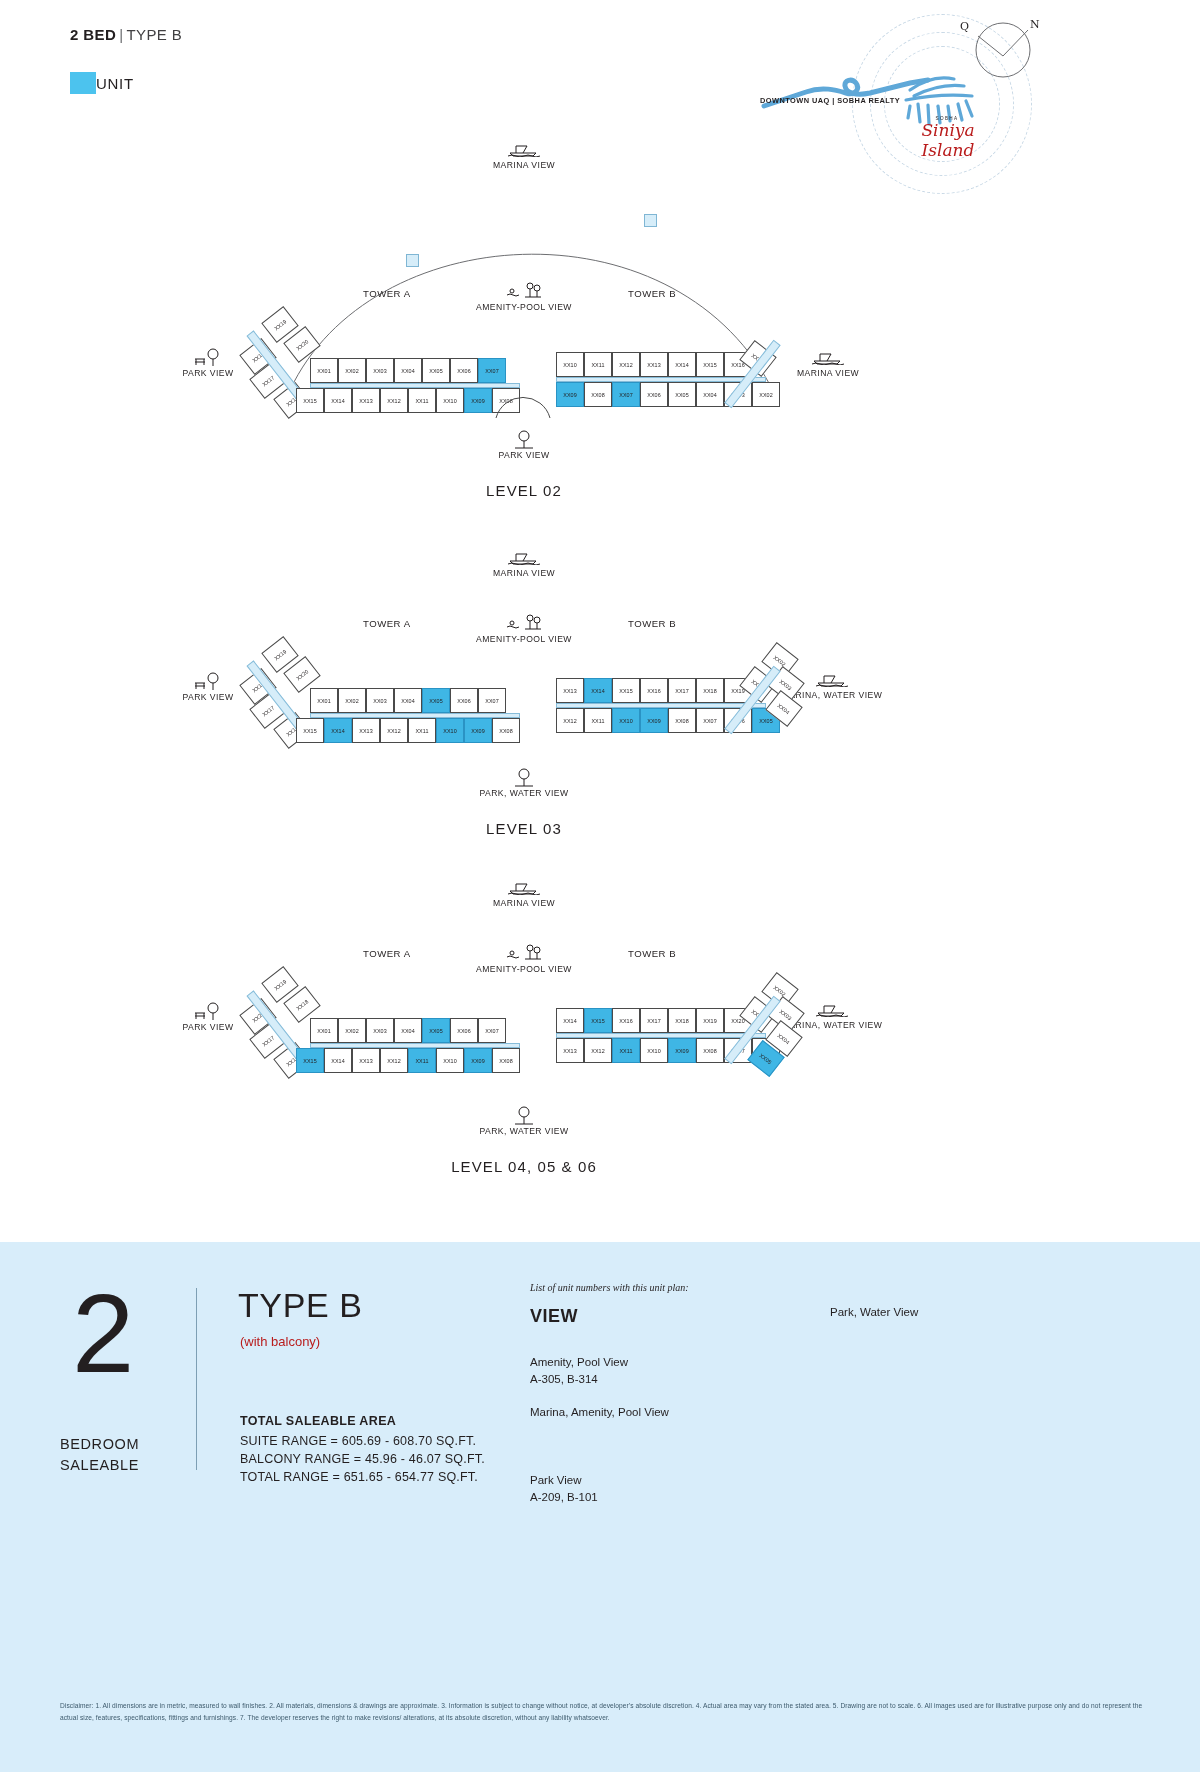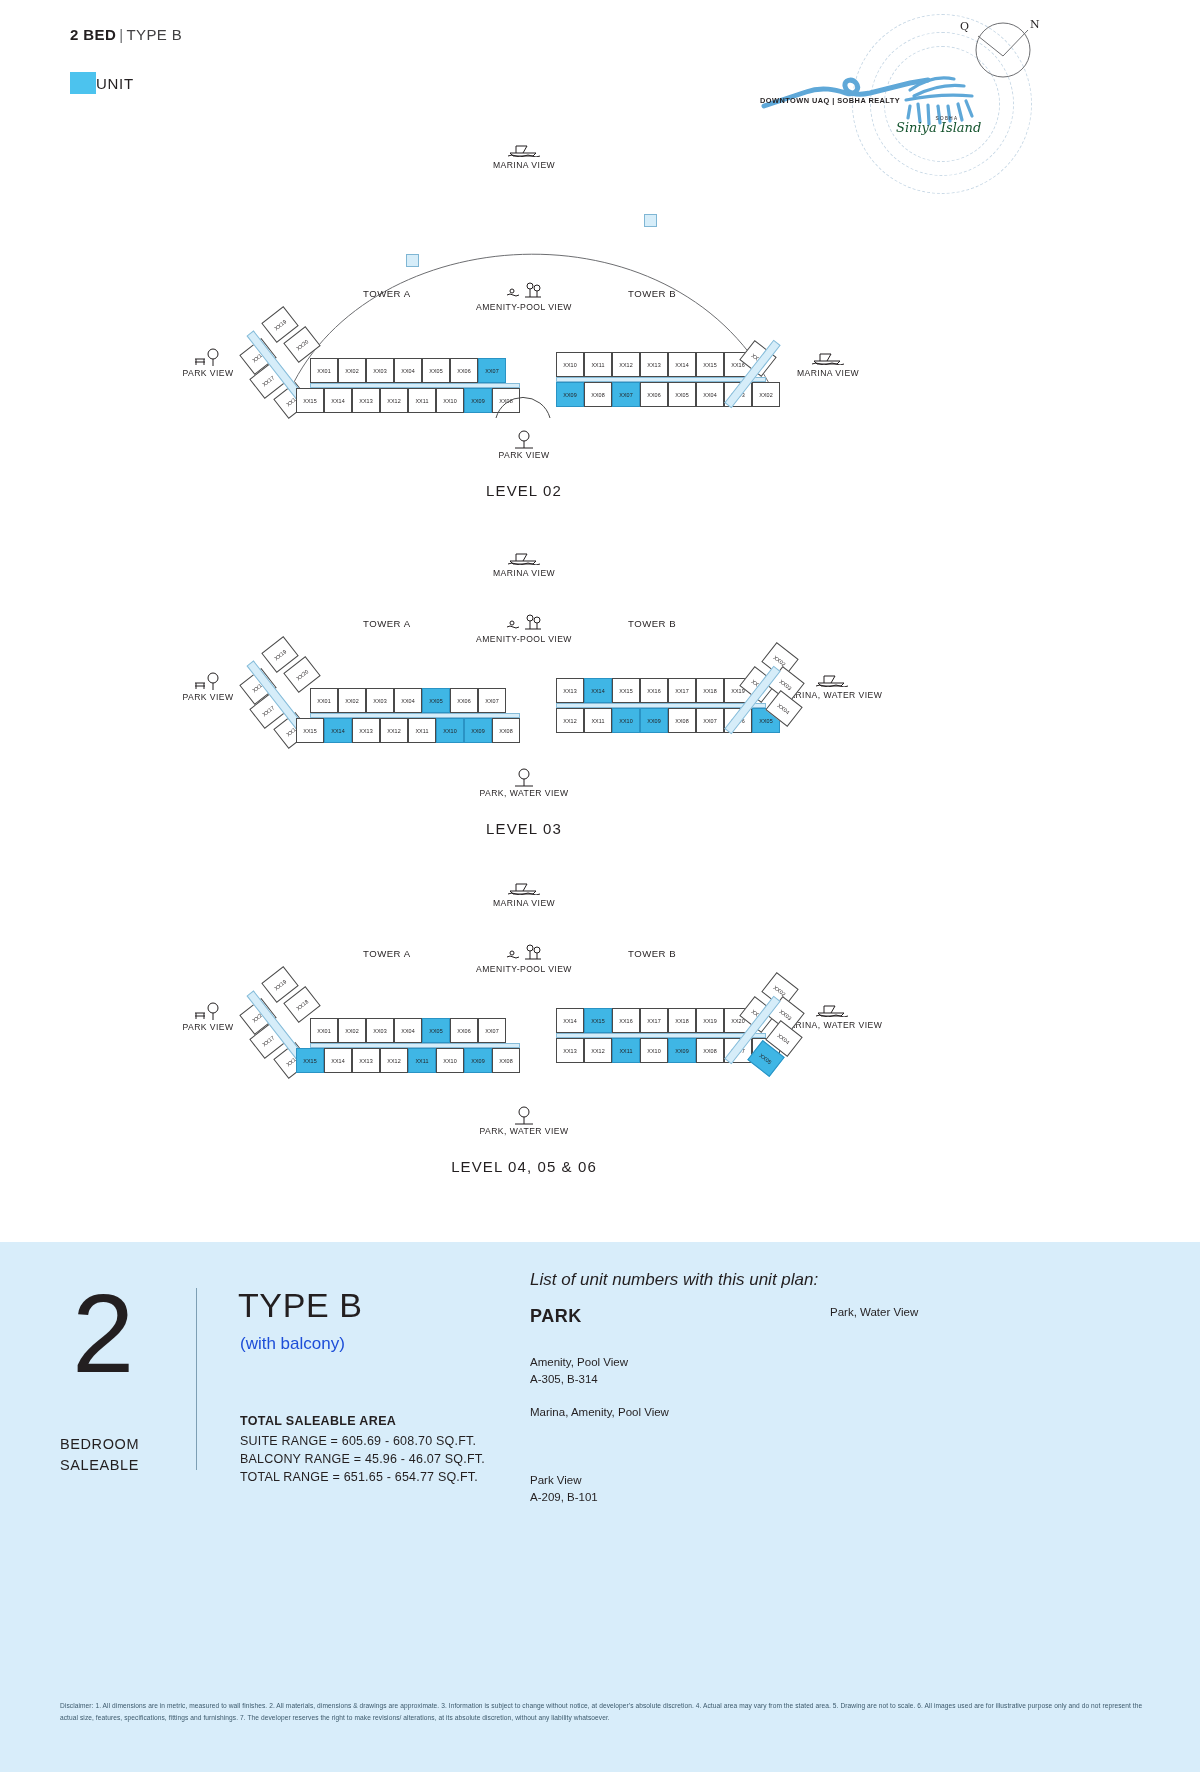--- a/index.html
+++ b/index.html
@@ -23,22 +23,22 @@
   .legend .lb { font-size:15px; letter-spacing:.7px; color:#231f20; }
 
   
   .logo-wrap { position:absolute; left:760px; top:8px; width:420px; height:150px; }
   .logo-txt { position:absolute; left:0px; top:88px; font-size:7.4px; letter-spacing:.45px; color:#231f20; font-weight:600; }
   .ring { position:absolute; border:1px dashed #c9d9e6; border-radius:50%; }
   .r1 { left:92px; top:6px;  width:180px; height:180px; }
   .r2 { left:110px; top:24px; width:144px; height:144px; }
   .r3 { left:124px; top:38px; width:116px; height:116px; }
   .brand-sub { position:absolute; left:152px; top:108px; width:70px; text-align:center; font-size:4.6px; letter-spacing:1.4px; color:#231f20; }
-  .brand-name { position:absolute; left:136px; top:112px; width:104px; text-align:left;
-                font-family:"DejaVu Serif", serif; font-style:italic; font-size:13px; color:#14532d; }
+  .brand-name { position:absolute; left:136px; top:112px; width:104px; text-align:center;
+                font-family:"DejaVu Serif", serif; font-style:italic; font-size:17px; color:#b91c1c; }
   .compass { position:absolute; left:215px; top:14px; width:56px; height:56px; }
   .cmp-q { position:absolute; left:200px; top:12px; font-family:"DejaVu Serif",serif; font-size:11px; }
   .cmp-n { position:absolute; left:270px; top:10px; font-family:"DejaVu Serif",serif; font-size:11px; }
 
   
   .plan { position:absolute; left:0; width:1200px; }
   .lvl-label { position:absolute; font-size:15px; letter-spacing:1.1px; color:#231f20; text-align:center; width:300px; }
 
   .vtag { position:absolute; text-align:center; font-size:8.6px; letter-spacing:.45px; color:#231f20; width:180px; margin-left:-90px; }
   .vtag .ic { display:block; height:18px; margin-bottom:2px; }
@@ -56,25 +56,25 @@
   svg.curve { position:absolute; overflow:visible; }
 
   
   .footer { position:absolute; left:0; top:1242px; width:1200px; height:530px; background:#d8edfa; }
   .big2 { position:absolute; left:72px; top:42px; font-size:112px; font-weight:300; line-height:.9;
           font-family:"Liberation Sans", sans-serif; color:#231f20; letter-spacing:-2px; }
   .bedapt { position:absolute; left:60px; top:192px; font-size:14.5px; letter-spacing:.6px; line-height:1.45; color:#231f20; }
   .vdiv { position:absolute; left:196px; top:46px; width:1px; height:182px; background:#7d9fb4; }
 
   .typeb { position:absolute; left:238px; top:44px; font-size:34px; letter-spacing:.6px; font-weight:400; color:#231f20; }
-  .balc  { position:absolute; left:240px; top:92px; font-size:17px; color:#1d4ed8; }
+  .balc  { position:absolute; left:240px; top:92px; font-size:13px; color:#b91c1c; }
   .tsa-h { position:absolute; left:240px; top:172px; font-size:12.5px; font-weight:700; letter-spacing:.35px; }
   .tsa-l { position:absolute; left:240px; font-size:12.5px; letter-spacing:.2px; }
 
-  .listhdr { position:absolute; left:530px; top:28px; font-size:17px; font-style:italic; color:#231f20; }
+  .listhdr { position:absolute; left:530px; top:40px; font-size:10px; font-style:italic; color:#231f20;font-family:Liberation Serif, serif; }
   .views-h { position:absolute; left:530px; top:64px; font-size:18px; letter-spacing:.5px; font-weight:700; }
 
   .vgrp { position:absolute; font-size:11.5px; line-height:1.5; }
   .vgrp .t { font-weight:400; }
   .vgrp .u { font-weight:400; }
 
   .disc { position:absolute; left:60px; top:1700px; width:1090px; font-size:6.6px;
           line-height:1.75; color:#3d5a6c; letter-spacing:.08px; }
 </style>
 </head>
@@ -521,21 +521,21 @@
 
     <div class="typeb">TYPE B</div>
     <div class="balc">(with balcony)</div>
 
     <div class="tsa-h">TOTAL SALEABLE AREA</div>
     <div class="tsa-l" style="top:192px;">SUITE RANGE = 605.69 - 608.70 SQ.FT.</div>
     <div class="tsa-l" style="top:210px;">BALCONY RANGE = 45.96 - 46.07 SQ.FT.</div>
     <div class="tsa-l" style="top:228px;text-align:right;">TOTAL RANGE = 651.65 - 654.77 SQ.FT.</div>
 
     <div class="listhdr">List of unit numbers with this unit plan:</div>
-    <div class="views-h">PARK</div>
+    <div class="views-h">VIEW</div>
 
     <div class="vgrp" style="left:530px;top:112px;">
       <div class="t">Amenity, Pool View</div>
       <div class="u">A-305, B-314</div>
     </div>
     <div class="vgrp" style="left:530px;top:162px;">
       <div class="t">Marina, Amenity, Pool View</div>
     </div>
     <div class="vgrp" style="left:530px;top:230px;">
       <div class="t">Park View</div>

